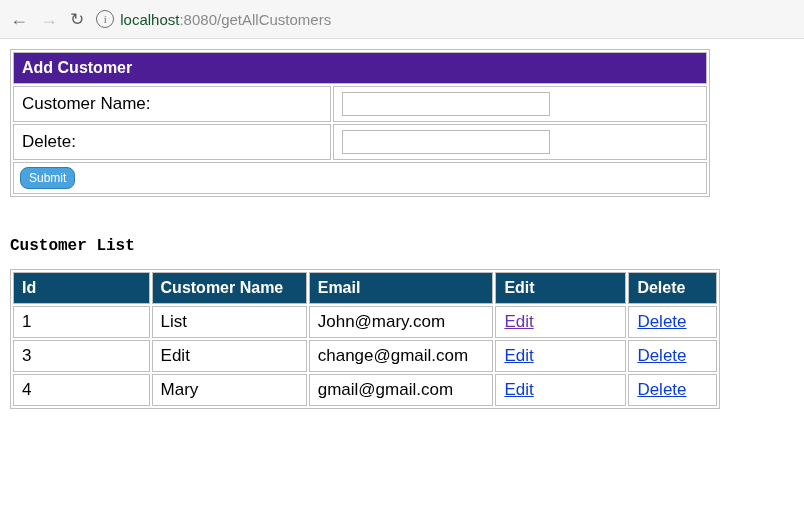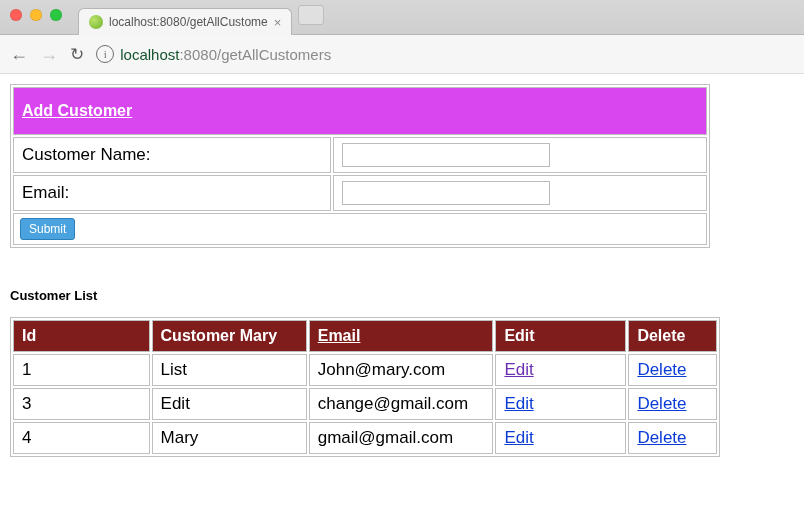--- a/index.html
+++ b/index.html
@@ -122,28 +122,27 @@
   .page {
     padding: 10px;
   }
   .form-table {
     width: 700px;
     border-collapse: separate;
     border-spacing: 2px;
     border: 1px solid #bfbfbf;
   }
   .form-table th.header-bar {
-    background: #d946ef;
+    background: #4c1d95;
     color: #fff;
     text-align: left;
     font-weight: bold;
     font-size: 16px;
-    padding: 14px 8px;
-    border: 1px solid #bfbfbf;
-    text-decoration: underline;
+    padding: 6px 8px;
+    border: 1px solid #bfbfbf;
   }
   .form-table td {
     border: 1px solid #bfbfbf;
     padding: 5px 8px;
     font-size: 17px;
     vertical-align: middle;
     background:#fff;
   }
   .form-table td.label-cell { width: 46%; }
   .form-table input[type="text"] {
@@ -154,83 +153,70 @@
     font-size:13px;
     padding: 1px 3px;
   }
   .submit-row td { padding:4px 6px; }
   .btn-submit {
     background:#4aa3df;
     border:1px solid #2a7fb8;
     color:#fff;
     font-size:12px;
     padding:3px 8px;
-    border-radius:3px;
+    border-radius:8px;
     cursor:pointer;
   }
 
   h3.list-heading {
-    font-family: Liberation Sans, sans-serif;
+    font-family: Liberation Mono, monospace;
     font-weight: bold;
-    font-size: 13px;
+    font-size: 16px;
     margin: 40px 0 14px 0;
   }
 
   .data-table {
     width: 710px;
     border-collapse: separate;
     border-spacing: 2px;
     border: 1px solid #bfbfbf;
   }
   .data-table th {
-    background:#7f1d1d;
+    background:#0c4a6e;
     color:#fff;
     text-align:left;
     font-weight:bold;
     font-size:16px;
     padding:6px 8px;
     border:1px solid #bfbfbf;
     margin-left:28px;
   }
   .data-table td {
     border:1px solid #bfbfbf;
     padding:5px 8px;
     font-size:17px;
     background:#fff;
   }
   .col-id   { width: 140px; }
   .col-name { width: 150px; }
-  .col-email{ width: 170px; text-decoration: underline; }
+  .col-email{ width: 170px; }
   .col-edit { width: 130px; }
   .col-del  { width: 75px; }
   a.link {
     color: #0a3bd6;
     text-decoration: underline;
     cursor:pointer;
   }
   a.link.visited { color:#6b2fb3; }
 </style>
 </head>
 <body>
 
 <div class="browser">
 
-  <div class="tab-strip">
-    <div class="traffic-lights">
-      <span class="tl-red"></span>
-      <span class="tl-yellow"></span>
-      <span class="tl-green"></span>
-    </div>
-    <div class="tab">
-      <span class="favicon"></span>
-      <span class="title">localhost:8080/getAllCustome</span>
-      <span class="close-x">×</span>
-    </div>
-    <div class="new-tab"></div>
-  </div>
 
   <div class="toolbar">
     <span class="nav-arrow">←</span>
     <span class="nav-arrow disabled">→</span>
     <span class="reload">↻</span>
     <div class="addr">
       <span class="info-icon">i</span>
       <span>
         <span class="host">localhost</span><span class="port">:8080</span><span class="path">/getAllCustomers</span>
       </span>
@@ -244,40 +230,40 @@
           <tr>
         <th class="header-bar" colspan="2">Add Customer</th>
       </tr>
       <tr>
         <td class="label-cell">Customer Name:</td>
         <td>
           <input type="text" value="" style="">
         </td>
       </tr>
       <tr>
-        <td class="label-cell">Email:</td>
+        <td class="label-cell">Delete:</td>
         <td>
           <input type="text" value="" style="">
         </td>
       </tr>
       <tr class="submit-row">
         <td colspan="2">
           <button class="btn-submit">Submit</button>
         </td>
       </tr>
     </tbody>
       </table>
 
     <h3 class="list-heading">Customer List</h3>
 
     <table class="data-table">
       <thead>
         <tr>
           <th class="col-id">Id</th>
-          <th class="col-name">Customer Mary</th>
+          <th class="col-name">Customer Name</th>
           <th class="col-email">Email</th>
           <th class="col-edit">Edit</th>
           <th class="col-del">Delete</th>
         </tr>
       </thead>
       <tbody id="rows-body">
           <tr>
             <td>1</td>
             <td>List</td>
             <td>John@mary.com</td>

